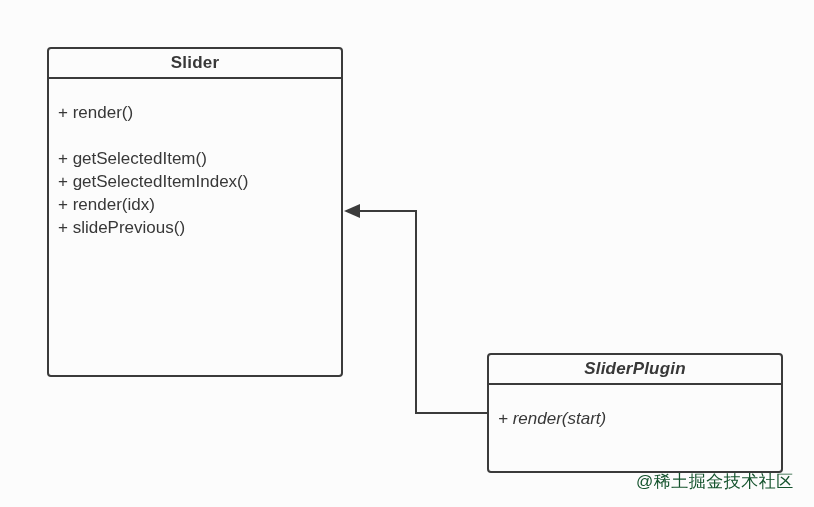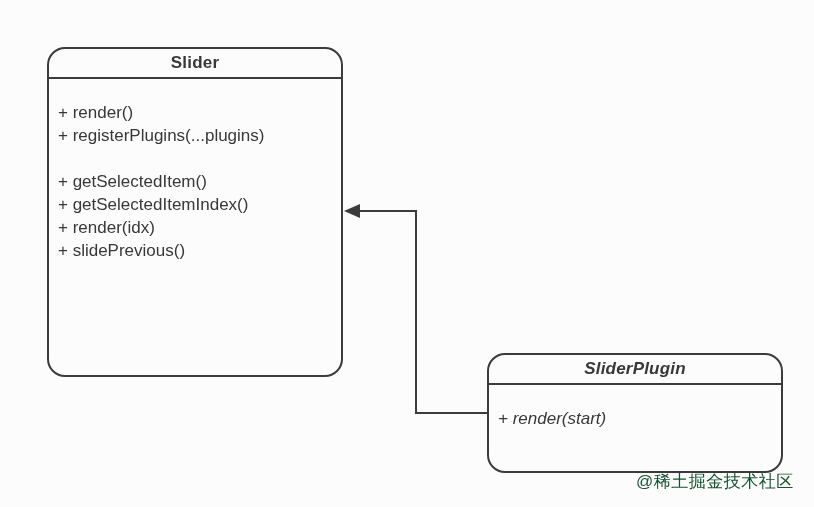--- a/index.html
+++ b/index.html
@@ -20,21 +20,21 @@
     left: 0;
     top: 0;
     width: 814px;
     height: 507px;
     z-index: 1;
   }
   .uml-class {
     position: absolute;
     box-sizing: border-box;
     border: 2px solid #3b3b3b;
-    border-radius: 18px;
+    border-radius: 4px;
     background: #fcfcfc;
     z-index: 2;
   }
   .uml-class--slider {
     left: 47px;
     top: 47px;
     width: 296px;
     height: 330px;
   }
   .uml-class--plugin {
@@ -87,21 +87,20 @@
 <svg class="connector-layer" viewBox="0 0 814 507" xmlns="http://www.w3.org/2000/svg">
   <polyline points="488,413 416,413 416,211 358,211" fill="none" stroke="#3b3b3b" stroke-width="2"></polyline>
   <polygon points="344,211 360,204 360,218" fill="#3b3b3b"></polygon>
 </svg>
 
 <div class="uml-class uml-class--slider">
   <div class="uml-header">Slider</div>
   <div class="uml-body">
     <div class="method-group">
       <div class="method">+ render()</div>
-      <div class="method">+ registerPlugins(...plugins)</div>
     </div>
     <div class="method-group">
       <div class="method">+ getSelectedItem()</div>
       <div class="method">+ getSelectedItemIndex()</div>
       <div class="method">+ render(idx)</div>
       <div class="method">+ slidePrevious()</div>
     </div>
   </div>
 </div>
 

